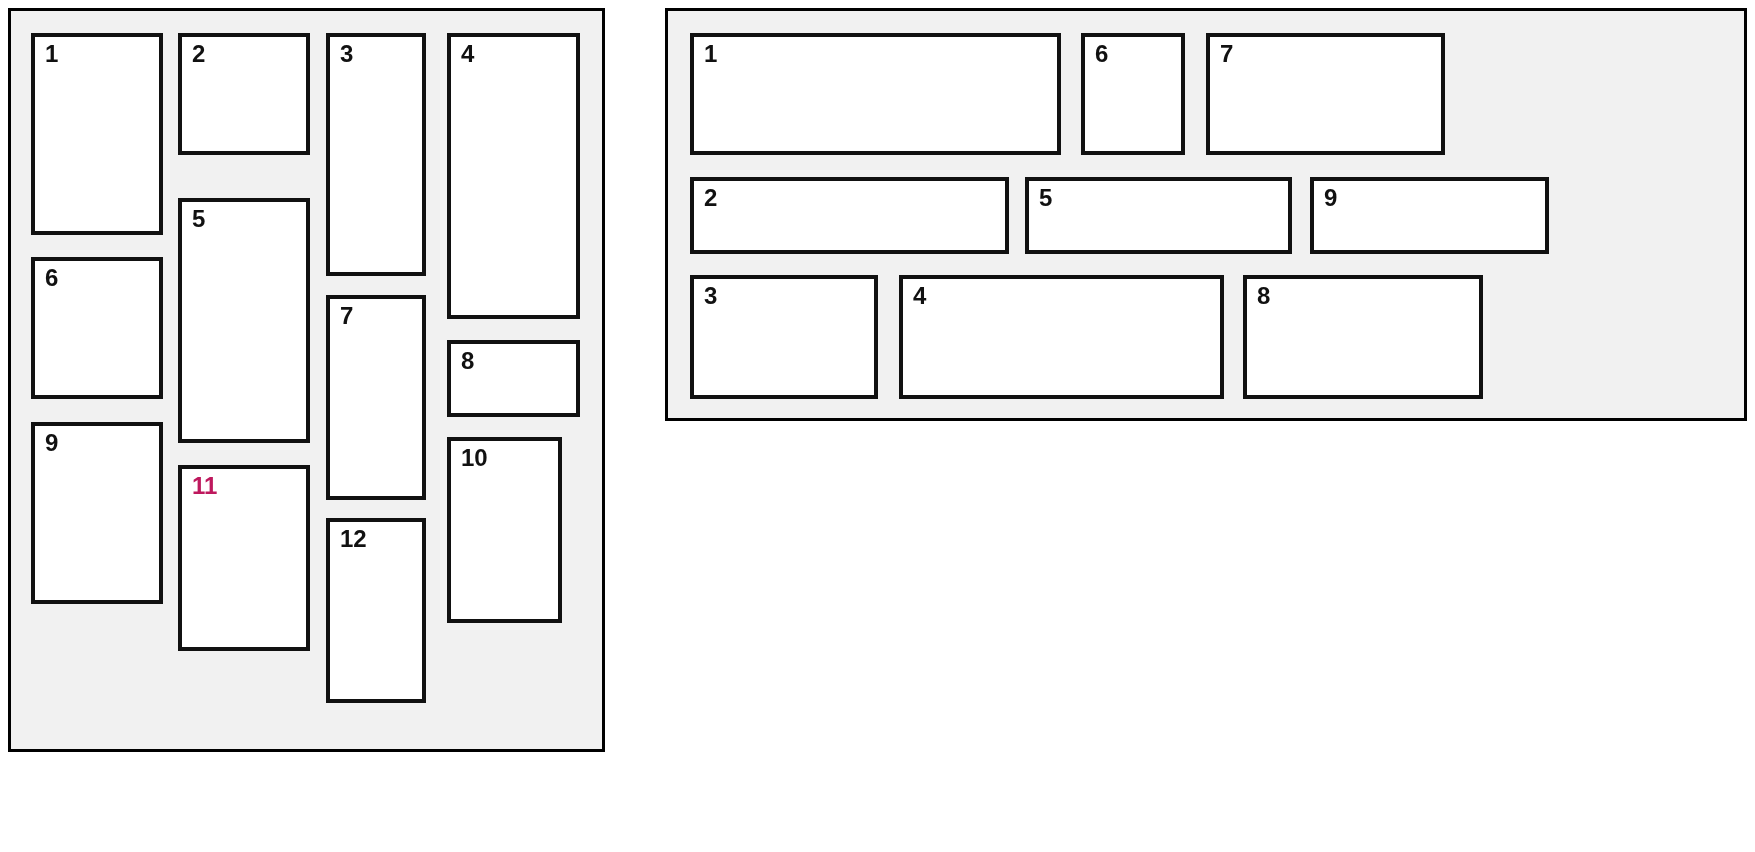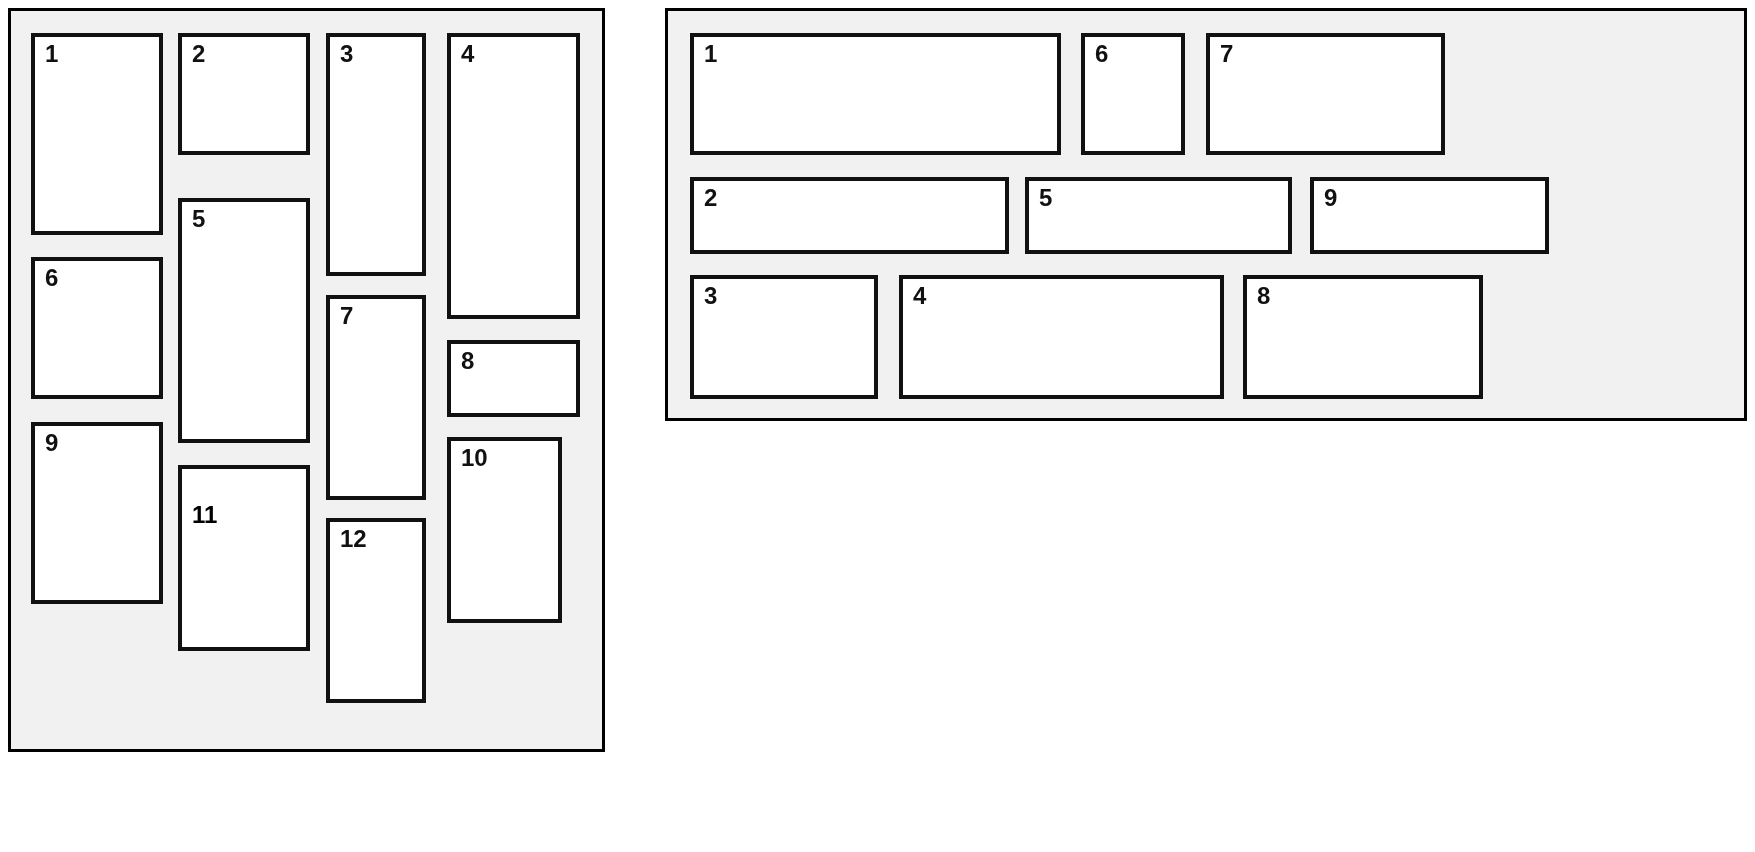--- a/index.html
+++ b/index.html
@@ -70,21 +70,21 @@
       <div class="box" style="left: 436px; top: 329px; width: 133px; height: 77px; background: rgb(255, 255, 255); border-color: rgb(17, 17, 17);">
         <span class="box-label" style="color: rgb(17, 17, 17);">8</span>
       </div>
       <div class="box" style="left: 20px; top: 411px; width: 132px; height: 182px; background: rgb(255, 255, 255); border-color: rgb(17, 17, 17);">
         <span class="box-label" style="color: rgb(17, 17, 17);">9</span>
       </div>
       <div class="box" style="left: 436px; top: 426px; width: 115px; height: 186px; background: rgb(255, 255, 255); border-color: rgb(17, 17, 17);">
         <span class="box-label" style="color: rgb(17, 17, 17);">10</span>
       </div>
       <div class="box" style="left: 167px; top: 454px; width: 132px; height: 186px; background: rgb(255, 255, 255); border-color: rgb(17, 17, 17);">
-        <span class="box-label" style="color: #000000; margin-top: 29px;">11</span>
+        <span class="box-label" style="color: #be185d;">11</span>
       </div>
       <div class="box" style="left: 315px; top: 507px; width: 100px; height: 185px; background: rgb(255, 255, 255); border-color: rgb(17, 17, 17);">
         <span class="box-label" style="color: rgb(17, 17, 17);">12</span>
       </div>
     </div>
     <div class="panel" style="left: 665px; top: 8px; width: 1082px; height: 413px; background: rgb(241, 241, 241); border-color: rgb(0, 0, 0);">
       <div class="box" style="left: 22px; top: 22px; width: 371px; height: 122px; background: rgb(255, 255, 255); border-color: rgb(17, 17, 17);">
         <span class="box-label" style="color: rgb(17, 17, 17);">1</span>
       </div>
       <div class="box" style="left: 413px; top: 22px; width: 104px; height: 122px; background: rgb(255, 255, 255); border-color: rgb(17, 17, 17);">

